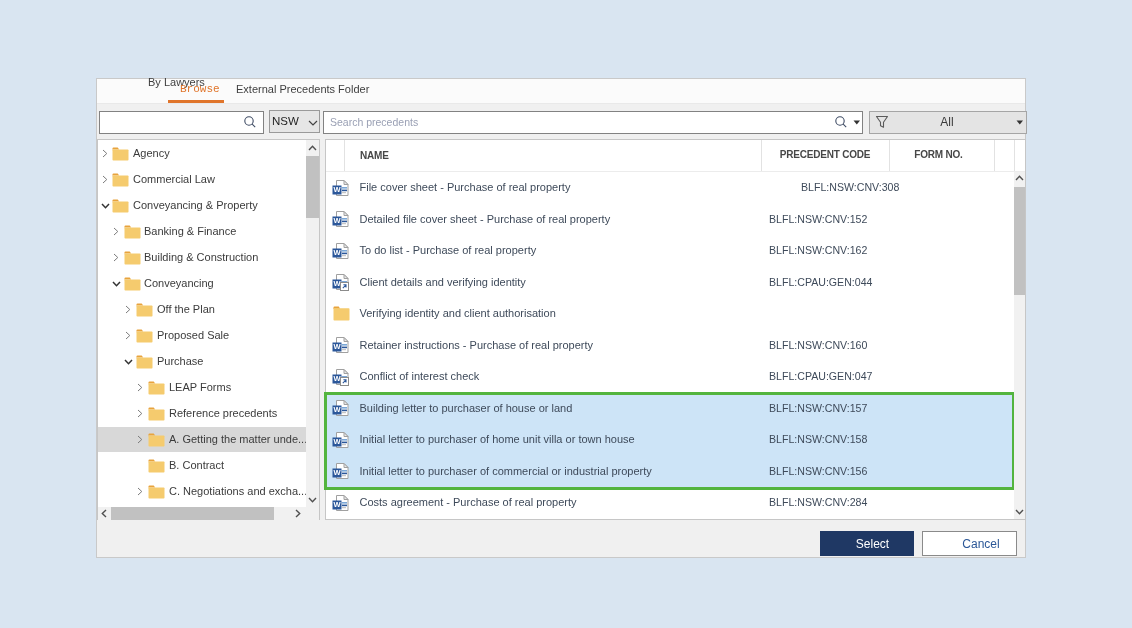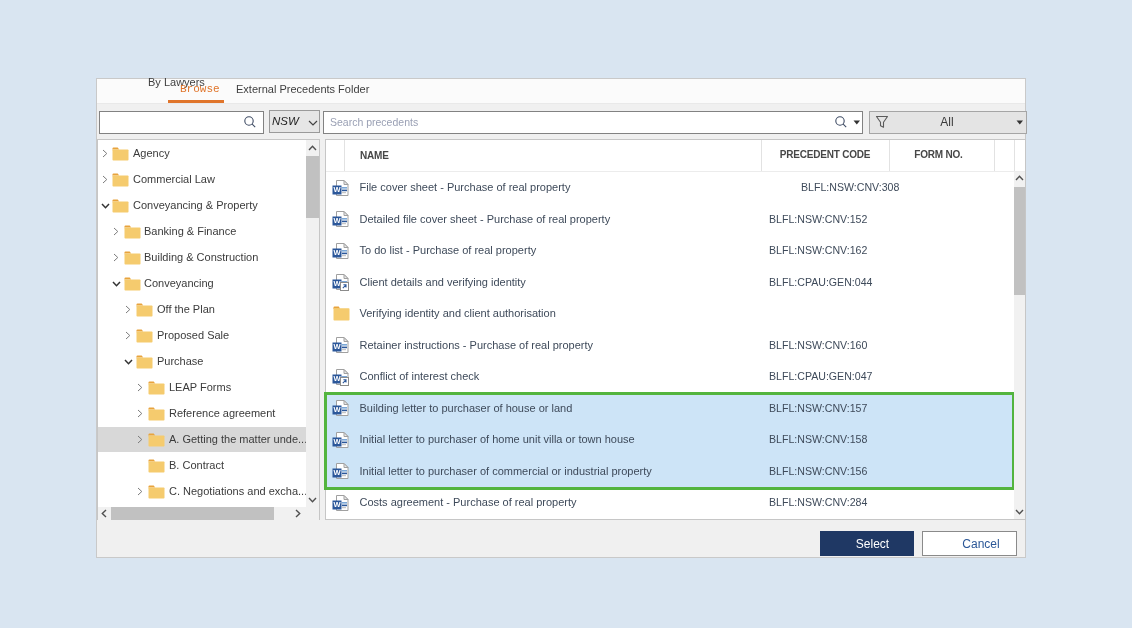--- a/index.html
+++ b/index.html
@@ -13,21 +13,21 @@
 <div class="txt" style="left:180px;top:83px;font-size:11px;color:#e0752b;font-family:Liberation Mono, monospace;">Browse</div>
 <div class="ab" style="left:168px;top:100px;width:56px;height:2.5px;background:#e0752b;"></div>
 <div class="txt" style="left:236px;top:83px;font-size:11px;color:#3f3f3f;">External Precedents Folder</div>
 <div class="ab" style="left:99px;top:111px;width:163px;height:21px;background:#fff;border:1px solid #828282;"></div>
 <div class="txt" style="left:105px;top:116px;font-size:10.5px;color:#9aa0b4;margin-top:40px;">Search folders</div>
 <svg class="ab" style="left:243px;top:115px;" width="14" height="14" viewBox="0 0 14 14">
     <circle cx="6" cy="6" r="4.2" fill="none" stroke="#3d4a63" stroke-width="1.1"></circle>
     <line x1="9.2" y1="9.2" x2="12.2" y2="12.2" stroke="#3d4a63" stroke-width="1.1"></line>
   </svg>
 <div class="ab" style="left:269px;top:110px;width:49px;height:21px;background:#e6e6e6;border:1px solid #9a9a9a;"></div>
-<div class="txt" style="left:272px;top:115px;font-size:11.5px;color:#1f1f1f;font-style:italic;">NSW</div>
+<div class="txt" style="left:272px;top:115px;font-size:11.5px;color:#1f1f1f;">NSW</div>
 <svg class="ab" style="left:308px;top:119px;" width="10" height="8" viewBox="0 0 10 8">
     <polyline points="1,2 5,6 9,2" fill="none" stroke="#444" stroke-width="1.2"></polyline>
   </svg>
 <div class="ab" style="left:323px;top:111px;width:538px;height:21px;background:#fff;border:1px solid #828282;"></div>
 <div class="txt" style="left:330px;top:116px;font-size:10.5px;color:#9aa0b4;">Search precedents</div>
 <svg class="ab" style="left:834px;top:115px;" width="14" height="14" viewBox="0 0 14 14">
     <circle cx="6" cy="6" r="4.2" fill="none" stroke="#3d4a63" stroke-width="1.1"></circle>
     <line x1="9.2" y1="9.2" x2="12.2" y2="12.2" stroke="#3d4a63" stroke-width="1.1"></line>
   </svg>
 <svg class="ab" style="left:853px;top:120px;" width="8" height="5" viewBox="0 0 8 5">
@@ -122,21 +122,21 @@
     <rect x="0.5" y="2.5" width="16" height="11" rx="0.8" fill="#f5cb6e"></rect>
   </svg>
 <div class="txt" style="left:169px;top:381.0px;font-size:11px;color:#3b3b3b;">LEAP Forms</div>
 <svg class="ab" style="left:137px;top:409.0px;" width="6" height="9" viewBox="0 0 6 9">
     <polyline points="1,1 4.8,4.5 1,8" fill="none" stroke="#7b7b7b" stroke-width="1"></polyline>
   </svg>
 <svg class="ab" style="left:148px;top:406.5px;" width="17" height="14" viewBox="0 0 17 14">
     <path d="M0.5 1.5 a1 1 0 0 1 1-1 h4.2 l1.5 2 h-7z" fill="#e8a33d"></path>
     <rect x="0.5" y="2.5" width="16" height="11" rx="0.8" fill="#f5cb6e"></rect>
   </svg>
-<div class="txt" style="left:169px;top:407.0px;font-size:11px;color:#3b3b3b;">Reference agreement</div>
+<div class="txt" style="left:169px;top:407.0px;font-size:11px;color:#3b3b3b;">Reference precedents</div>
 <div class="ab" style="left:98px;top:427.0px;width:208px;height:25px;background:#d8d8d8;"></div>
 <svg class="ab" style="left:137px;top:435.0px;" width="6" height="9" viewBox="0 0 6 9">
     <polyline points="1,1 4.8,4.5 1,8" fill="none" stroke="#7b7b7b" stroke-width="1"></polyline>
   </svg>
 <svg class="ab" style="left:148px;top:432.5px;" width="17" height="14" viewBox="0 0 17 14">
     <path d="M0.5 1.5 a1 1 0 0 1 1-1 h4.2 l1.5 2 h-7z" fill="#e8a33d"></path>
     <rect x="0.5" y="2.5" width="16" height="11" rx="0.8" fill="#f5cb6e"></rect>
   </svg>
 <div class="txt" style="left:169px;top:433.0px;font-size:11px;color:#3b3b3b;">A. Getting the matter unde...</div>
 <svg class="ab" style="left:148px;top:458.5px;" width="17" height="14" viewBox="0 0 17 14">

